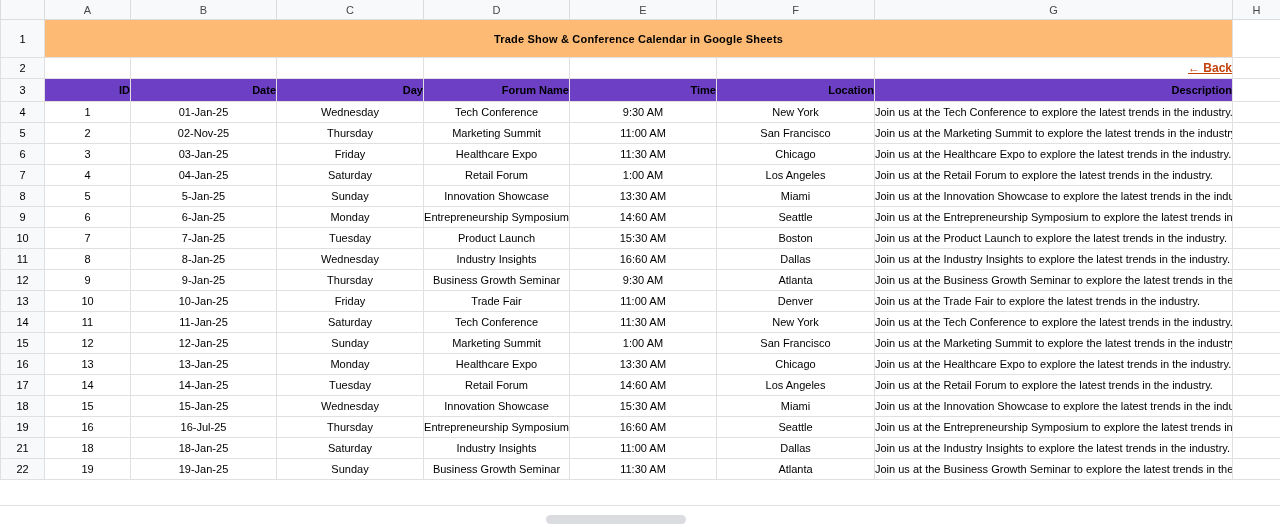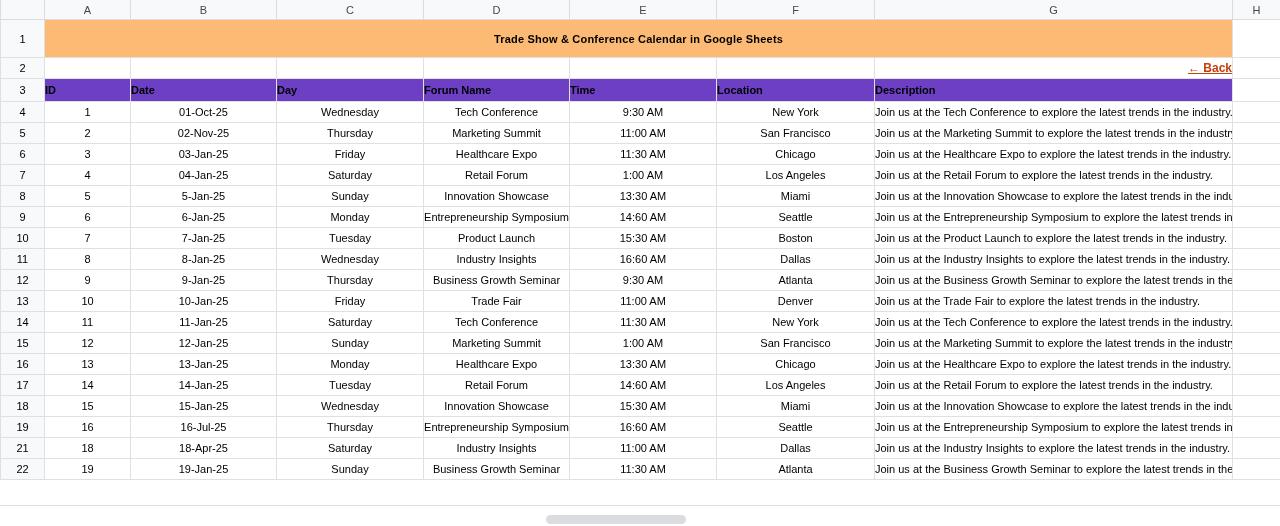--- a/index.html
+++ b/index.html
@@ -87,21 +87,21 @@
     color: #c2410c;
     text-decoration: underline;
     font-size: 12px;
     font-weight: bold;
   }
   td.hdr {
     background: #6c3fc5;
     color: #ffffff;
     font-weight: bold;
     font-size: 12px;
-    text-align: left;
+    text-align: right;
     height: 22px;
     border: 1px solid #6c3fc5;
   }
   td.desc {
     text-align: left;
     font-size: 11px;
   }
   
   col.c-rh { width: 44px; }
   col.c-a  { width: 86px; }
@@ -204,21 +204,21 @@
         <td class="hdr">Forum Name</td>
         <td class="hdr">Time</td>
         <td class="hdr">Location</td>
         <td class="hdr">Description</td>
         <td class="blankrow"></td>
       </tr>
 
       <tr>
         <td class="rowhead">4</td>
         <td class="cell">1</td>
-        <td class="cell">01-Oct-25</td>
+        <td class="cell">01-Jan-25</td>
         <td class="cell">Wednesday</td>
         <td class="cell">Tech Conference</td>
         <td class="cell">9:30 AM</td>
         <td class="cell">New York</td>
         <td class="cell desc">Join us at the Tech Conference to explore the latest trends in the industry.</td>
         <td class="blankrow"></td>
       </tr>
       <tr>
         <td class="rowhead">5</td>
         <td class="cell">2</td>
@@ -380,21 +380,21 @@
         <td class="cell">Thursday</td>
         <td class="cell">Entrepreneurship Symposium</td>
         <td class="cell">16:60 AM</td>
         <td class="cell">Seattle</td>
         <td class="cell desc">Join us at the Entrepreneurship Symposium to explore the latest trends in the industry.</td>
         <td class="blankrow"></td>
       </tr>
       <tr>
         <td class="rowhead">21</td>
         <td class="cell">18</td>
-        <td class="cell">18-Apr-25</td>
+        <td class="cell">18-Jan-25</td>
         <td class="cell">Saturday</td>
         <td class="cell">Industry Insights</td>
         <td class="cell">11:00 AM</td>
         <td class="cell">Dallas</td>
         <td class="cell desc">Join us at the Industry Insights to explore the latest trends in the industry.</td>
         <td class="blankrow"></td>
       </tr>
       <tr>
         <td class="rowhead">22</td>
         <td class="cell">19</td>

